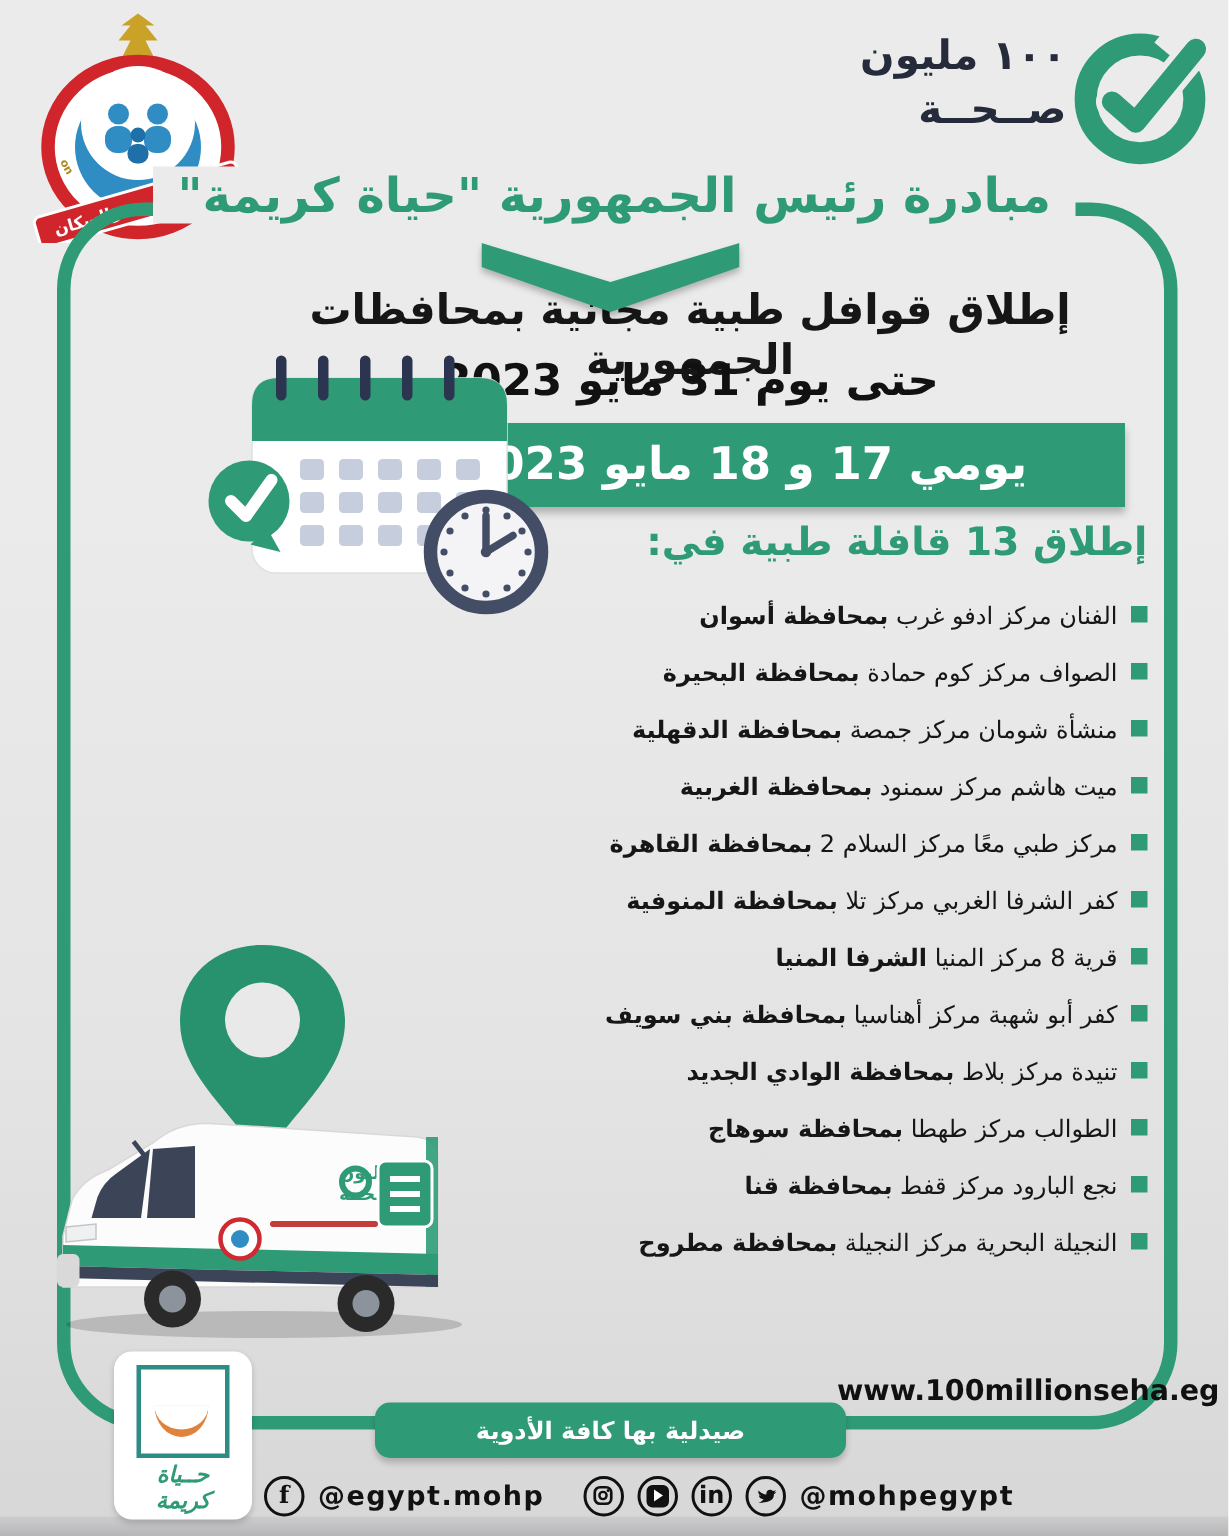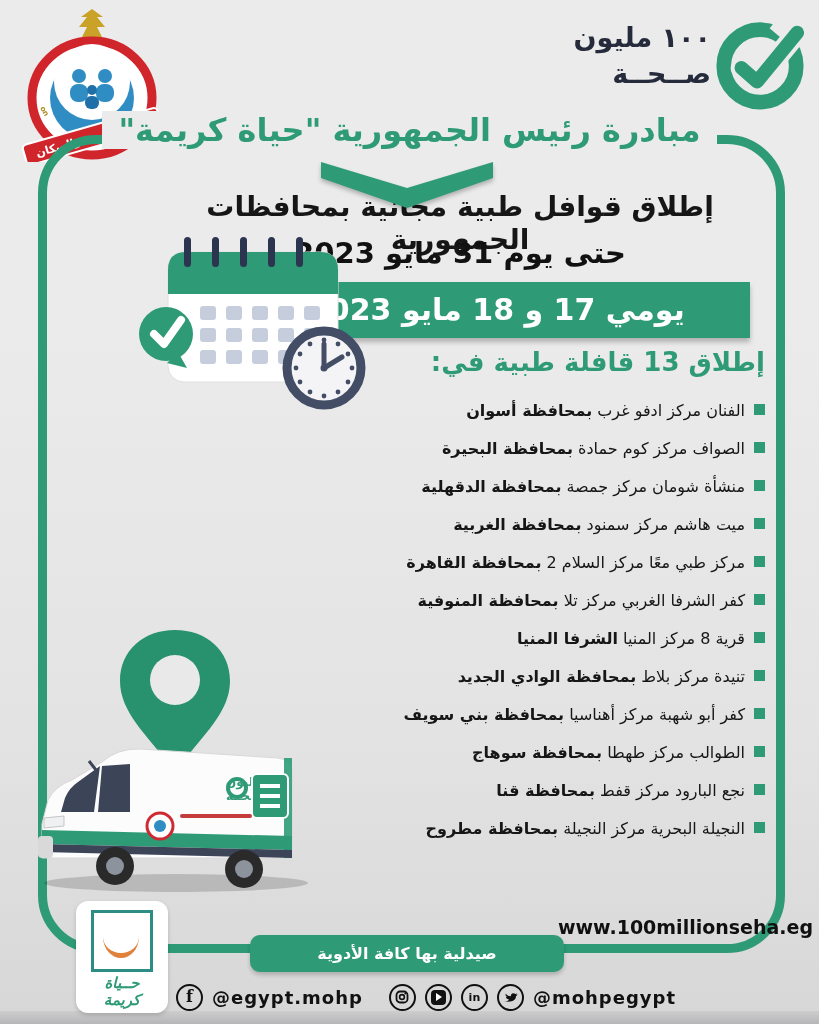--- a/index.html
+++ b/index.html
@@ -57,21 +57,21 @@
   .hayah-square{width:56px;height:56px;border:3px solid #2d8c84;background:#fff;
     margin:9px auto 3px auto;position:relative;}
   .hayah-smile{position:absolute;left:9px;top:24px;width:36px;height:16px;
     border-bottom:5px solid #e0813c;border-radius:0 0 50% 50% / 0 0 100% 100%;}
   .hayah-text{color:#2e9b76;font-size:15px;font-weight:800;line-height:1.15;}
   .social-row{position:absolute;left:186px;top:982px;width:480px;display:flex;direction:ltr;
     align-items:center;justify-content:center;gap:9px;z-index:4;color:#111;}
   .soc-icon{width:27px;height:27px;border:2.5px solid #111;border-radius:50%;
     display:flex;align-items:center;justify-content:center;box-sizing:border-box;flex:0 0 auto;}
   .fb-letter{font-family:"DejaVu Serif",serif;font-weight:700;font-size:16px;line-height:1;}
-  .li-letters{font-size:11px;font-weight:800;line-height:1;text-align:right;}
+  .li-letters{font-size:16px;font-weight:800;line-height:1;text-align:right;}
   .yt-inner{width:15px;height:15px;background:#111;border-radius:4px;display:flex;
     align-items:center;justify-content:center;}
   .yt-play{width:0;height:0;border-top:4px solid transparent;border-bottom:4px solid transparent;
     border-left:6px solid #fff;margin-left:2px;}
   .handle{font-size:18px;font-weight:700;letter-spacing:1px;white-space:nowrap;}
   .soc-divider{width:3px;height:30px;background:#111;margin:0 4px;}
 </style>
 </head>
 <body>
 
@@ -187,22 +187,22 @@
   <div class="list-heading">إطلاق 13 قافلة طبية في:</div>
 
   <ul class="convoy-list">
     <li class="convoy-item"><span class="bullet"></span><span class="loc">الفنان مركز ادفو غرب</span> <span class="gov">بمحافظة أسوان</span></li>
     <li class="convoy-item"><span class="bullet"></span><span class="loc">الصواف مركز كوم حمادة</span> <span class="gov">بمحافظة البحيرة</span></li>
     <li class="convoy-item"><span class="bullet"></span><span class="loc">منشأة شومان مركز جمصة</span> <span class="gov">بمحافظة الدقهلية</span></li>
     <li class="convoy-item"><span class="bullet"></span><span class="loc">ميت هاشم مركز سمنود</span> <span class="gov">بمحافظة الغربية</span></li>
     <li class="convoy-item"><span class="bullet"></span><span class="loc">مركز طبي معًا مركز السلام 2</span> <span class="gov">بمحافظة القاهرة</span></li>
     <li class="convoy-item"><span class="bullet"></span><span class="loc">كفر الشرفا الغربي مركز تلا</span> <span class="gov">بمحافظة المنوفية</span></li>
     <li class="convoy-item"><span class="bullet"></span><span class="loc">قرية 8 مركز المنيا</span> <span class="gov">الشرفا المنيا</span></li>
+    <li class="convoy-item"><span class="bullet"></span><span class="loc">كفر أبو شهبة مركز أهناسيا</span> <span class="gov">بمحافظة بني سويف</span></li>
     <li class="convoy-item"><span class="bullet"></span><span class="loc">تنيدة مركز بلاط</span> <span class="gov">بمحافظة الوادي الجديد</span></li>
-    <li class="convoy-item"><span class="bullet"></span><span class="loc">كفر أبو شهبة مركز أهناسيا</span> <span class="gov">بمحافظة بني سويف</span></li>
     <li class="convoy-item"><span class="bullet"></span><span class="loc">الطوالب مركز طهطا</span> <span class="gov">بمحافظة سوهاج</span></li>
     <li class="convoy-item"><span class="bullet"></span><span class="loc">نجع البارود مركز قفط</span> <span class="gov">بمحافظة قنا</span></li>
     <li class="convoy-item"><span class="bullet"></span><span class="loc">النجيلة البحرية مركز النجيلة</span> <span class="gov">بمحافظة مطروح</span></li>
   </ul>
 
   <svg class="pin" width="126" height="150" viewBox="0 0 126 150">
     <path d="M63 148 C42 114 8 90 8 55 C8 24 32 4 63 4 C94 4 118 24 118 55 C118 90 84 114 63 148 Z" fill="#27926d"></path>
     <circle cx="63" cy="54" r="25" fill="#e9e9ea"></circle>
   </svg>
 

